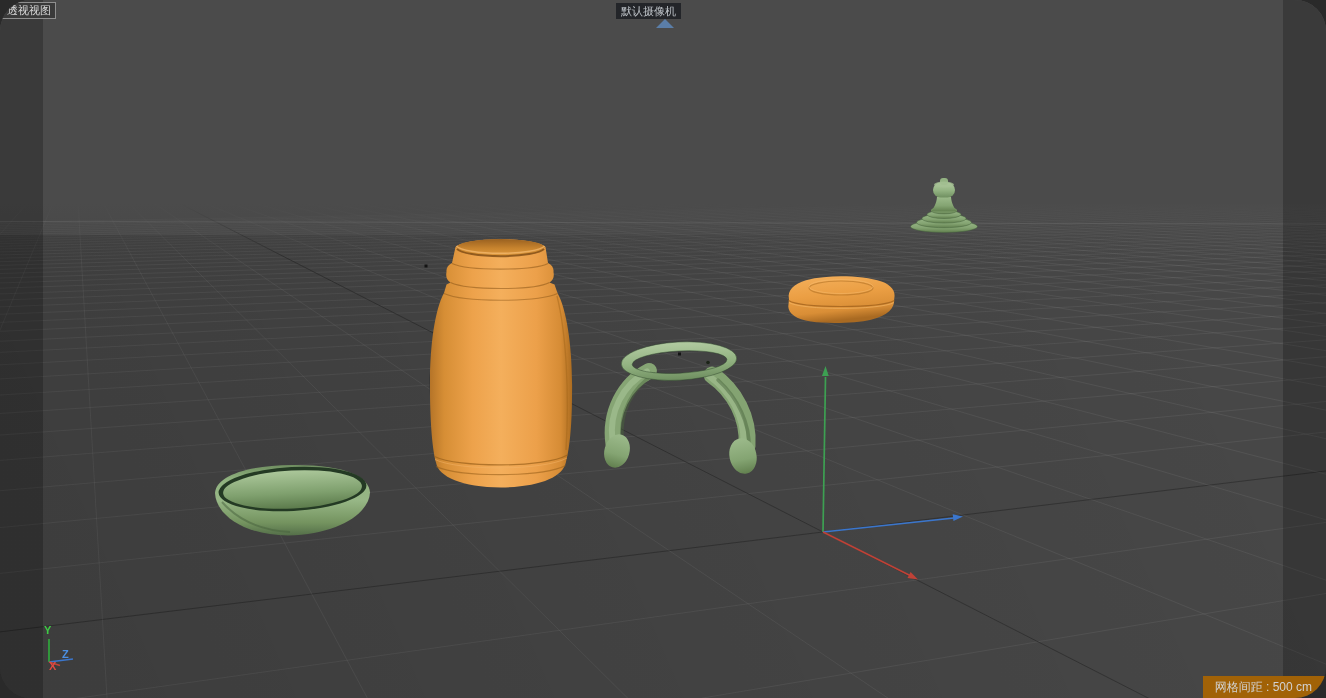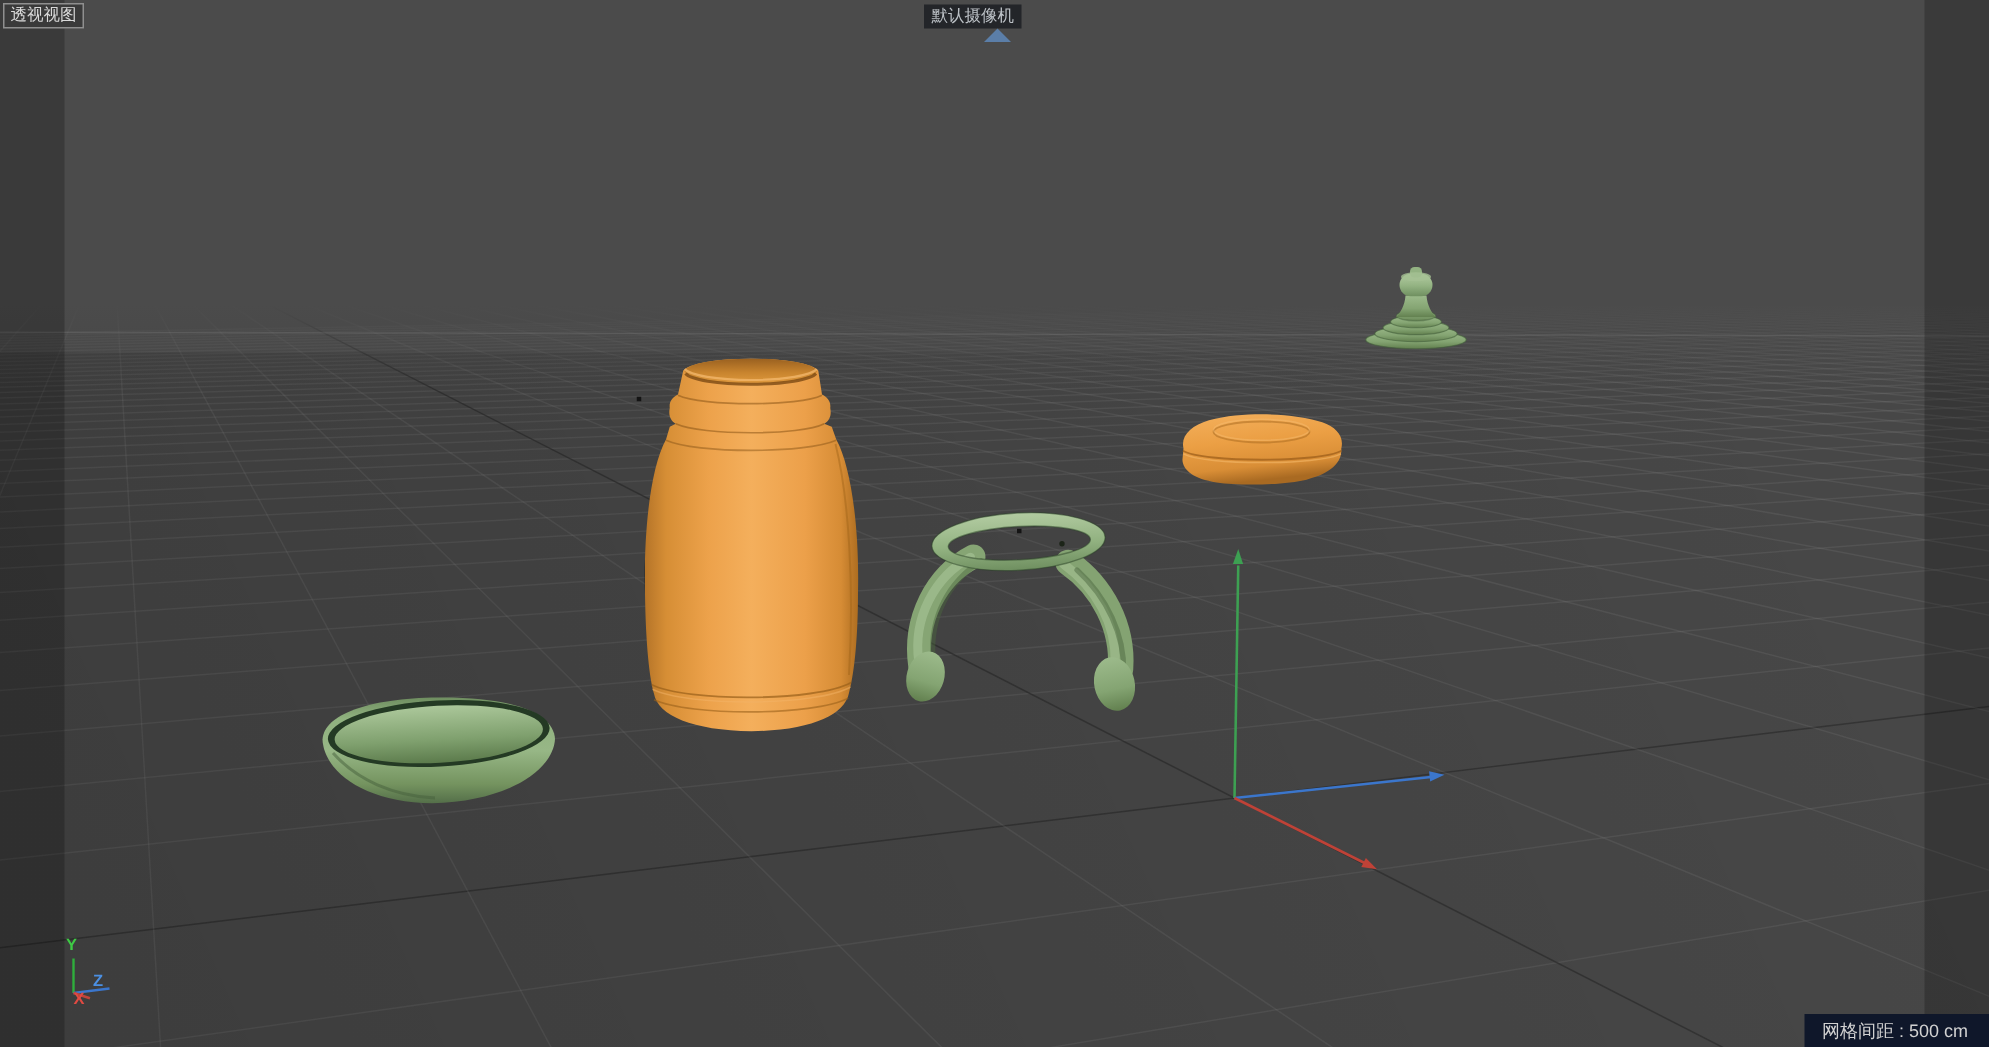--- a/index.html
+++ b/index.html
@@ -1,19 +1,20 @@
 <!DOCTYPE html>
 <html><head>
 <meta charset="utf-8">
 <style>
   html,body{margin:0;padding:0;background:#2a2a2a;}
   .viewport{
     position:relative;width:1326px;height:698px;overflow:hidden;
     background:#474747;
     font-family:"Liberation Sans","DejaVu Sans",sans-serif;
+    border-radius:31px;
     -webkit-font-smoothing:antialiased;
   }
   svg.scene{position:absolute;left:0;top:0;}
   .tint-strip{position:absolute;top:0;height:698px;background:rgba(0,0,0,0.22);pointer-events:none;}
   .tint-left{left:0;width:43px;}
   .tint-right{left:1283px;width:43px;}
   .view-label{
     position:absolute;left:2px;top:2px;
     font-size:11px;line-height:13px;color:#d9d9d9;
     background:#3a3a3a;border:1px solid #8f8f8f;
@@ -25,21 +26,21 @@
     background:#232529;color:#bcc1c6;
     font-size:11px;line-height:16px;padding:0 5px;white-space:nowrap;flex-direction:column;
   }
   .cam-marker{
     position:absolute;left:656px;top:19px;width:0;height:0;
     border-left:9px solid transparent;border-right:9px solid transparent;
     border-bottom:9px solid #5b7ea8;
   }
   .grid-status{
     position:absolute;right:0;bottom:0;height:22px;
-    background:#0f172a;color:#d2d2d2;font-size:12px;line-height:22px;
+    background:#a16207;color:#d2d2d2;font-size:12px;line-height:22px;
     padding:0 14px 0 12px;white-space:nowrap;
   }
   .axis-triad{position:absolute;left:36px;top:622px;width:52px;height:54px;font-size:11px;}
   .axis-triad span{position:absolute;font-weight:bold;}
   .axis-triad .lbl-y{left:8px;top:2px;color:#3ecb45;}
   .axis-triad .lbl-z{left:26px;top:26px;color:#4b8fe2;}
   .axis-triad .lbl-x{left:13px;top:38px;color:#e04a42;}
 </style>
 </head>
 <body>

